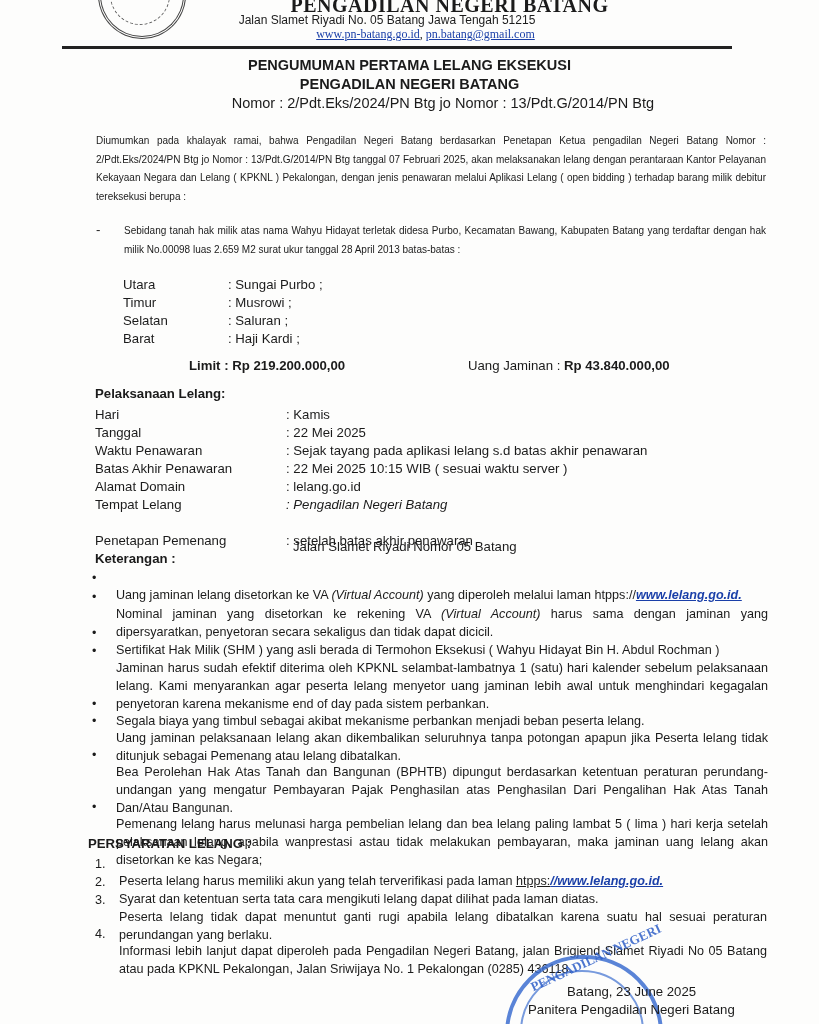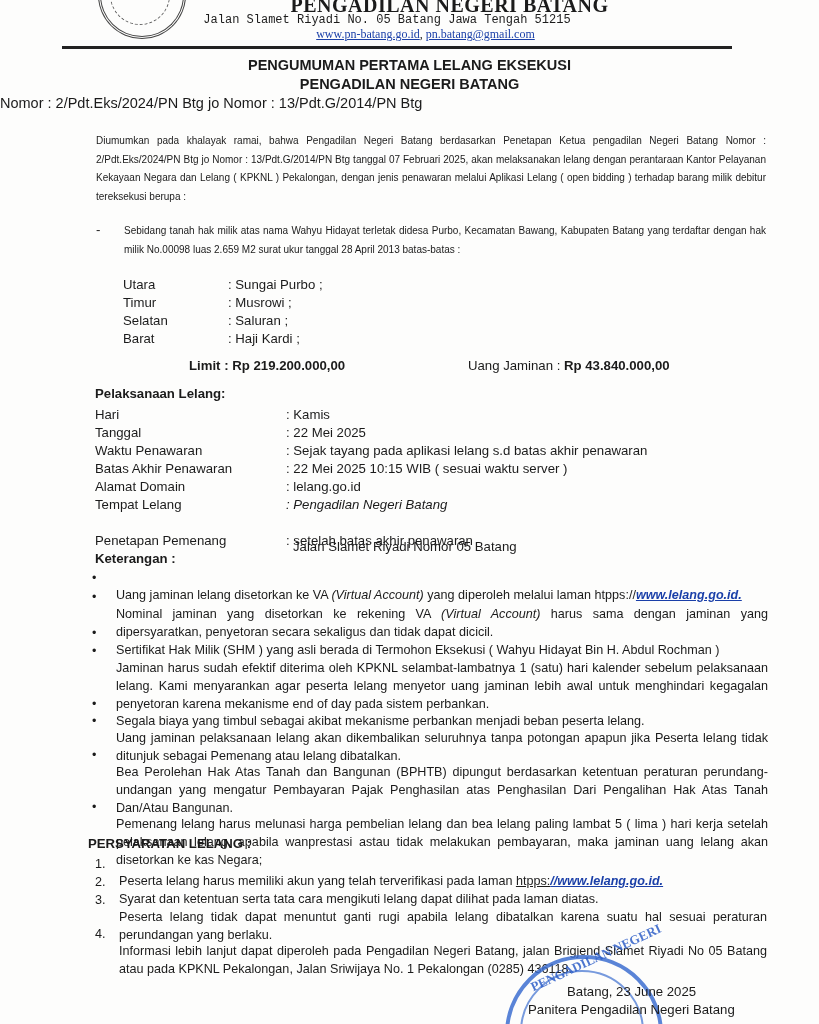--- a/index.html
+++ b/index.html
@@ -7,27 +7,27 @@
     width:819px; height:1024px; overflow:hidden; background:#fdfdfc;
     font-family:"Liberation Sans", sans-serif; color:#1b1b1b; position:relative;
   }
   .abs { position:absolute; }
   .logo {
     left:98px; top:-30px; width:82px; height:66px; border:3px double #444;
     border-radius:0 0 45px 45px; border-top:none;
   }
   .logo-inner { left:110px; top:-20px; width:58px; height:44px; border:1px dashed #666; border-radius:0 0 30px 30px; border-top:none; }
   .hdr-title { left:0; width:819px; top:-6px; text-align:center; font-family:"Liberation Serif", serif; font-weight:bold; font-size:20px; letter-spacing:0.5px; padding-left:80px; box-sizing:border-box; }
-  .hdr-addr { left:0; width:694px; top:13px; text-align:center; font-family:Liberation Mono, monospace; font-size:12px; padding-left:80px; box-sizing:border-box;}
+  .hdr-addr { left:0; width:694px; top:13px; text-align:center; font-family:Liberation Sans, sans-serif; font-size:12px; padding-left:80px; box-sizing:border-box;}
   .hdr-links { left:0; width:819px; top:27px; text-align:center; font-family:"Liberation Serif", serif; font-size:12px; padding-left:32px; box-sizing:border-box;}
   .hdr-links a { color:#1a3fa8; text-decoration:underline; }
   .title1, .title2 { left:0; width:819px; text-align:center; font-weight:bold; font-size:14.5px; }
   .title1 { top:57px; }
   .title2 { top:76px; }
-  .nomor { left:0; width:731px; top:95px; text-align:left; font-size:14.5px; }
+  .nomor { left:0; width:654px; top:95px; text-align:right; font-size:14.5px; }
   .para { left:96px; width:670px; font-size:10px; line-height:18.5px; text-align:justify; }
   .row { position:absolute; font-size:13.2px; white-space:nowrap; }
   .bold { font-weight:bold; }
   .bul { position:absolute; left:92px; width:676px; font-size:12.6px; line-height:18px; text-align:justify; }
   .bul .dot { position:absolute; left:0; top:0; }
   .bul .txt { margin-left:24px; display:block;margin-top:17px; }
   .lnk { color:#1a3fa8; text-decoration:underline; font-style:italic; font-weight:bold; }
   .stamp { left:505px; top:955px; width:150px; height:150px; border:4px solid #3d6fd0; border-radius:50%; opacity:0.85; }
   .stamp-in { left:520px; top:970px; width:120px; height:120px; border:2px solid #3d6fd0; border-radius:50%; opacity:0.7; }
   .stamp-txt { left:525px; top:950px; color:#2f5fc8; font-family:"Liberation Serif", serif; font-weight:bold; font-size:13px; transform:rotate(-25deg); opacity:0.85; }

